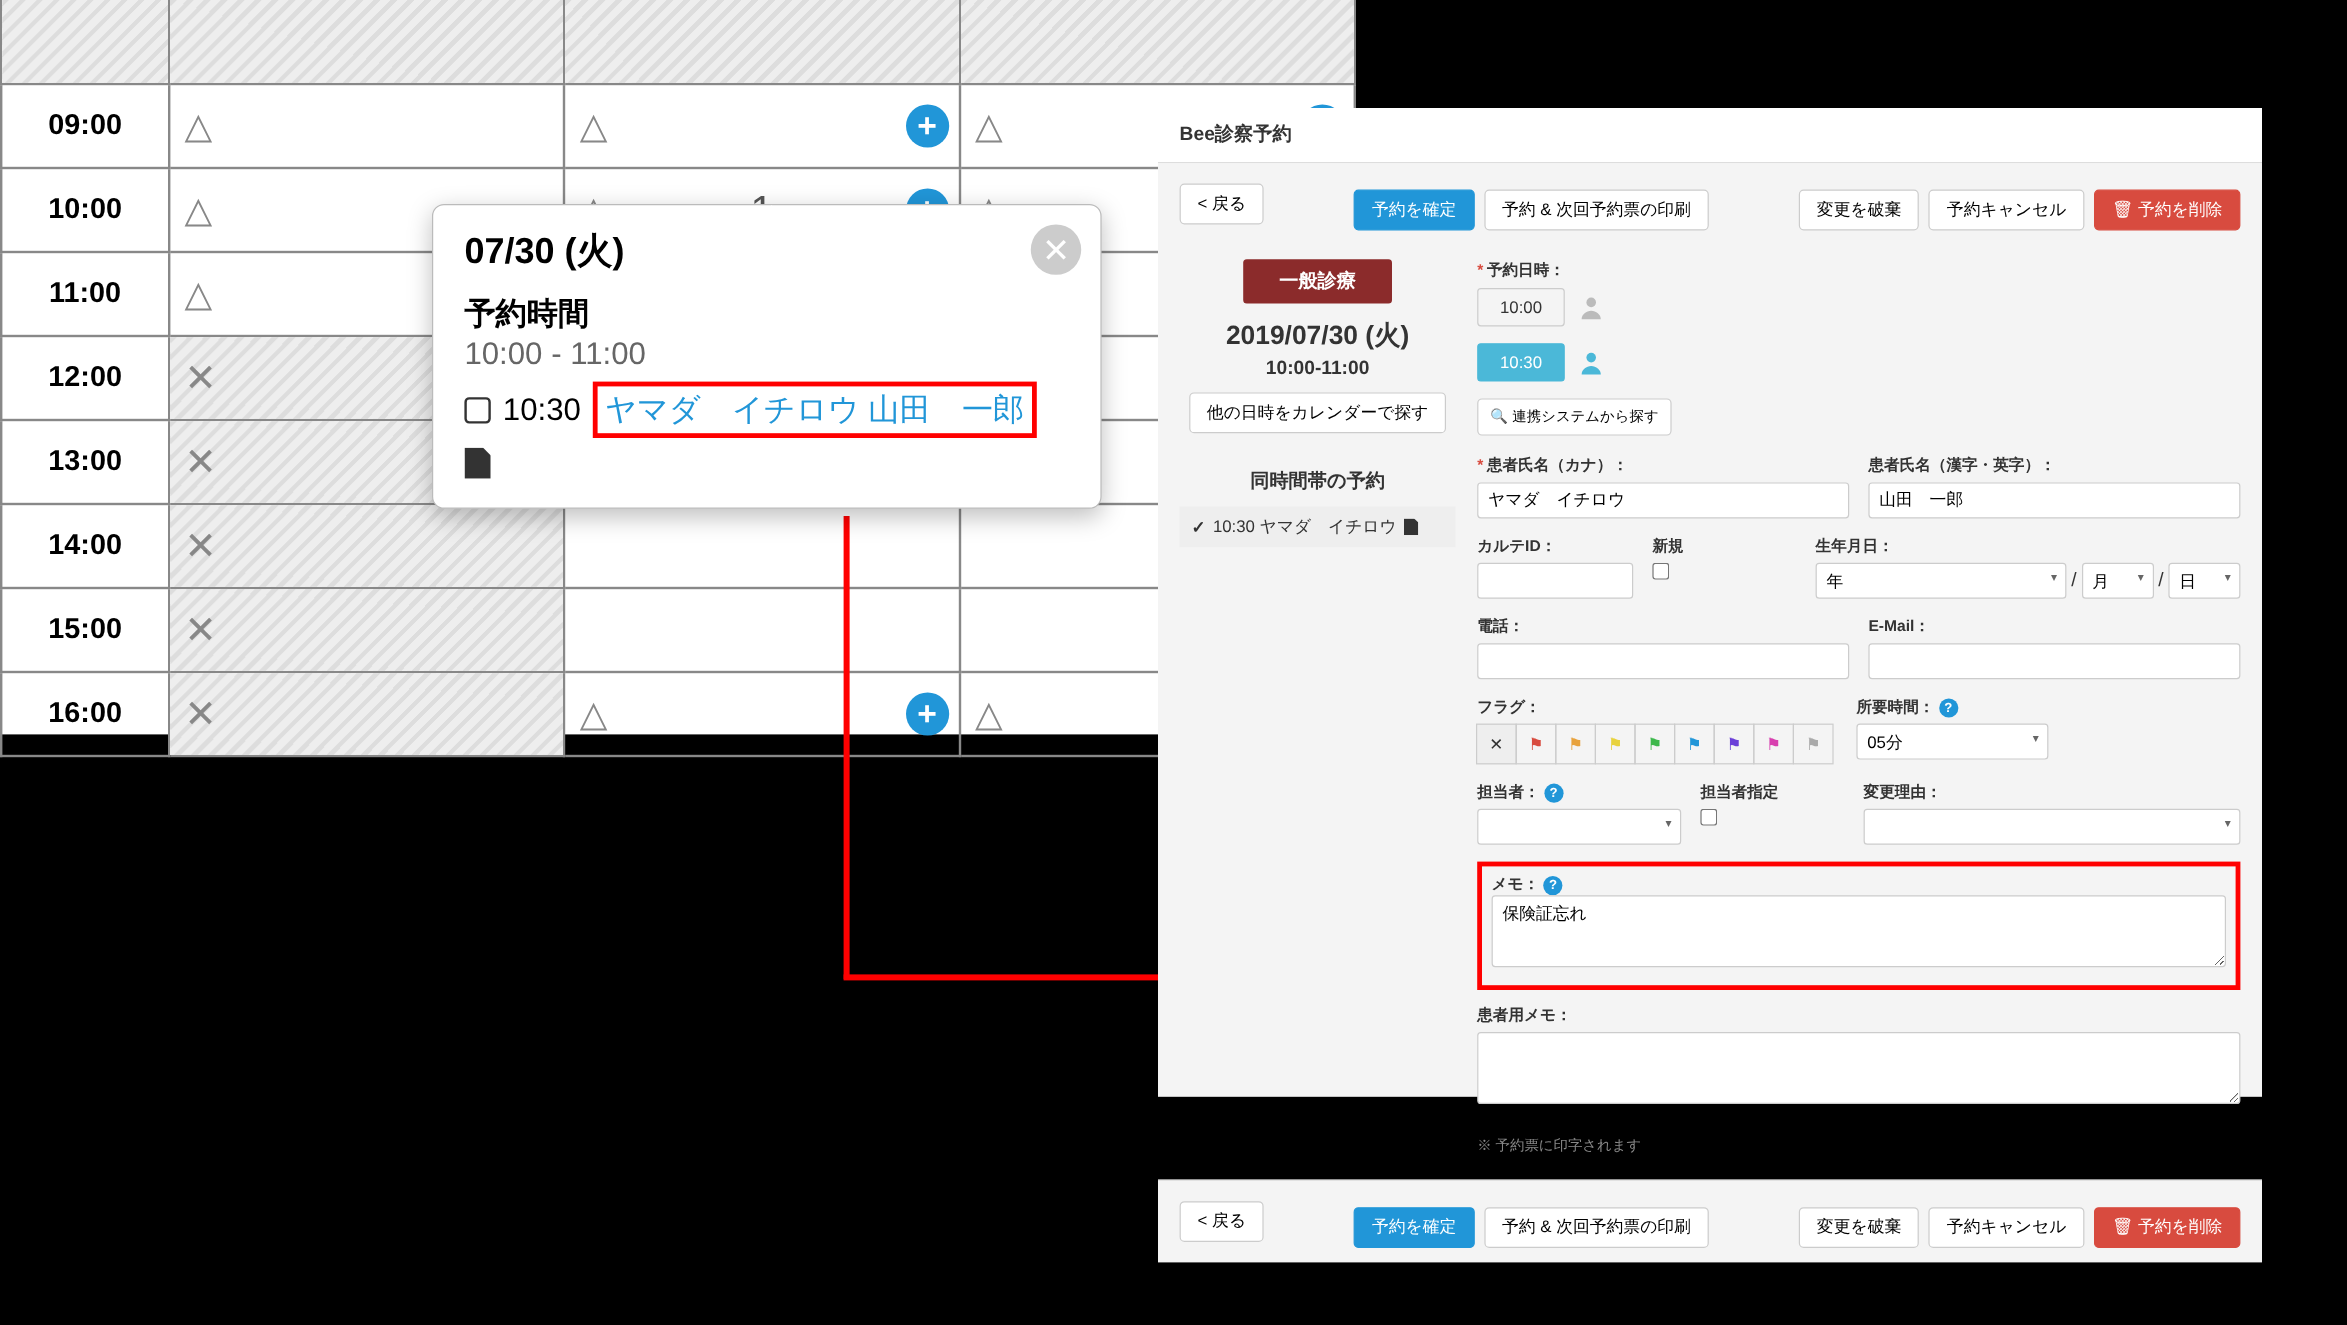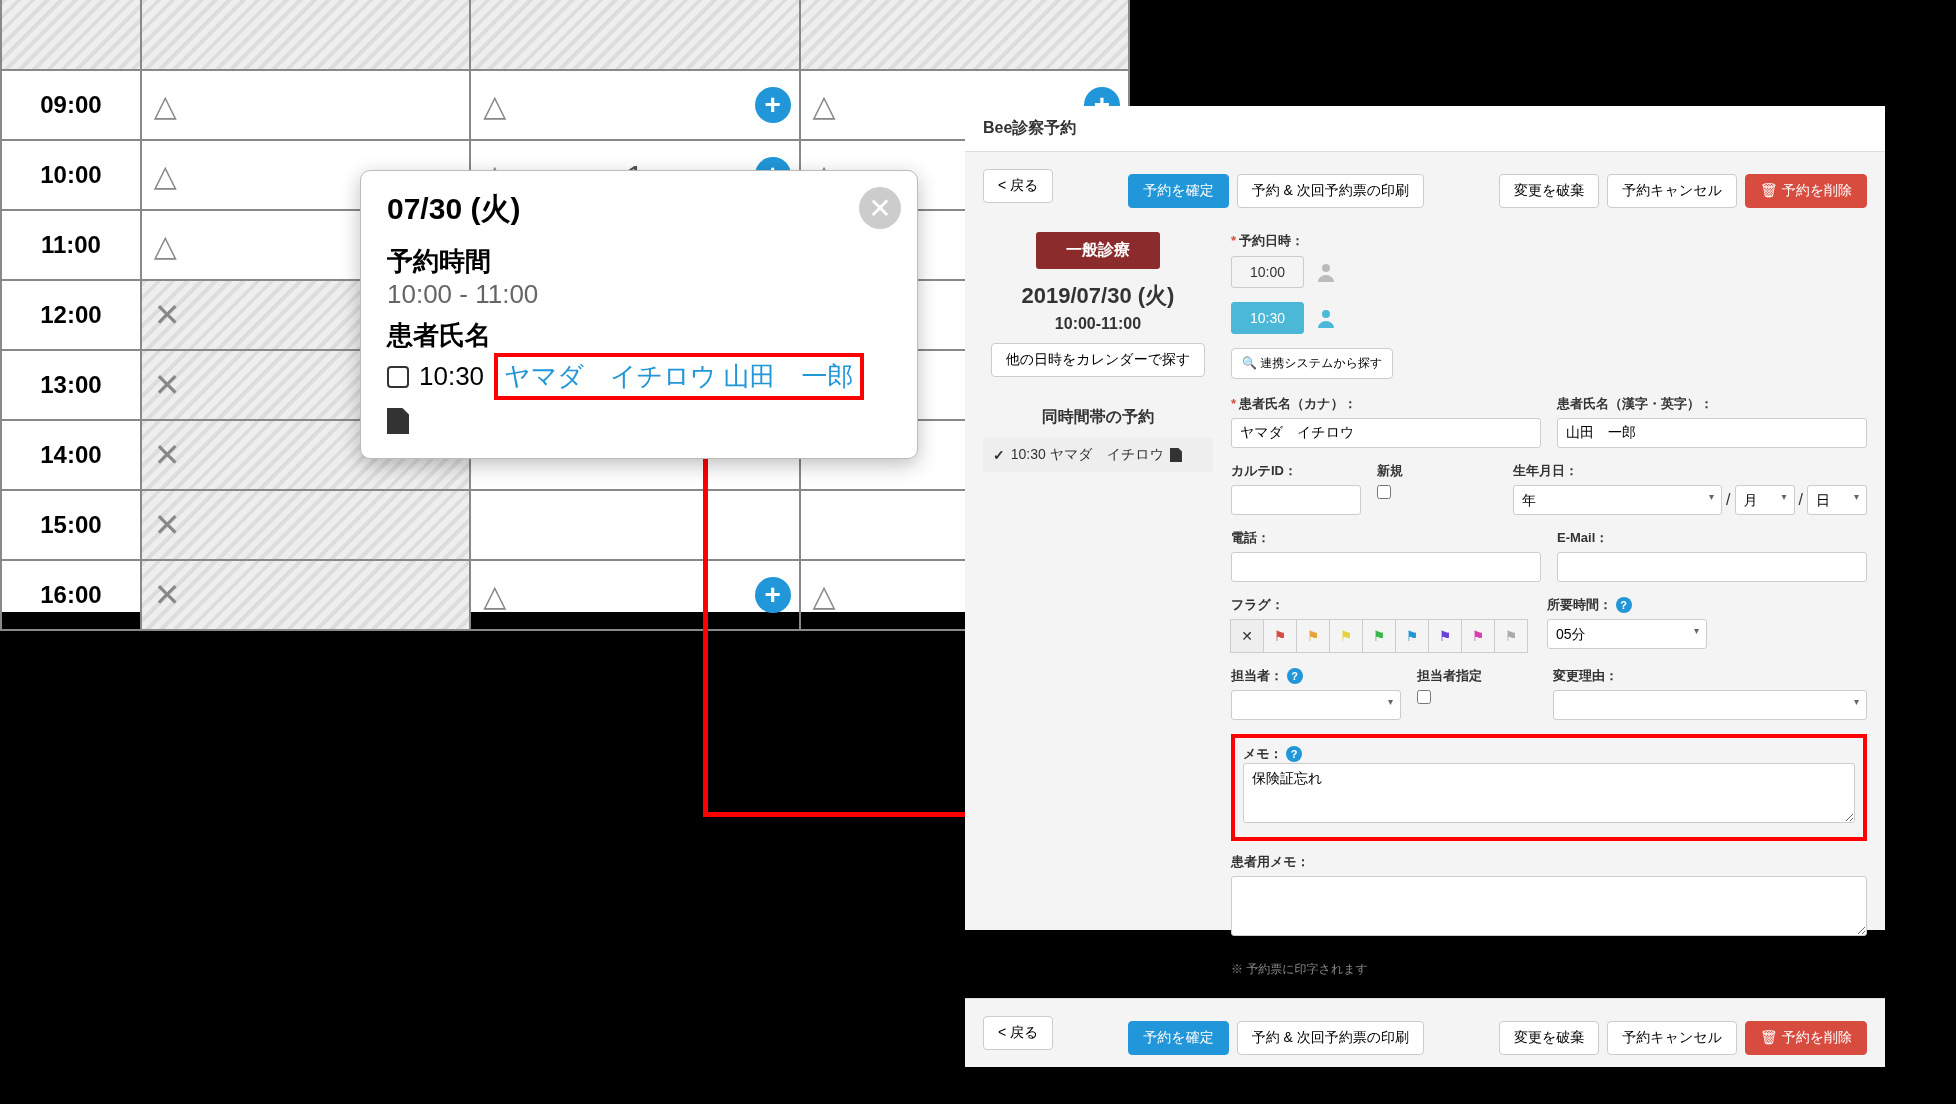--- a/index.html
+++ b/index.html
@@ -29,21 +29,21 @@
 .pop-link { color: #2196d8; }
 .pop-link-box { border: 4px solid #f00; padding: 2px 6px; }
 .doc-icon { width: 22px; height: 26px; background: #333; clip-path: polygon(0 0, 70% 0, 100% 25%, 100% 100%, 0 100%); margin-top: 8px; }
 
 
 .arrow-h { position: absolute; background: #f00; height: 5px; }
 .arrow-v { position: absolute; background: #f00; width: 5px; }
 .arrow-head { position: absolute; width: 0; height: 0; border-top: 12px solid transparent; border-bottom: 12px solid transparent; border-left: 20px solid #f00; }
 
 
-.form-area { position: absolute; left: 965px; top: 106px; width: 920px; height: 824px; background: #f4f4f4; font-size: 16px; color: #333; }
+.form-area { position: absolute; left: 965px; top: 90px; width: 920px; height: 824px; background: #f4f4f4; font-size: 16px; color: #333; }
 .form-hdr { padding: 12px 18px; font-weight: bold; background: #fff; border-bottom: 1px solid #ddd; }
 .toolbar { display: flex; justify-content: space-between; align-items: center; padding: 12px 18px; background: #f4f4f4; }
 .btn { padding: 7px 14px; border: 1px solid #ccc; border-radius: 4px; background: #fff; font-size: 14px; cursor: pointer; }
 .btn-primary { background: #2196d8; color: #fff; border-color: #2196d8; }
 .btn-danger { background: #d84b3f; color: #fff; border-color: #d84b3f; }
 .btn-group { display: flex; gap: 8px; margin-top: 10px; }
 
 .form-body { display: flex; padding: 12px 18px 20px; gap: 18px; }
 .left-col { width: 230px; }
 .right-col { flex: 1; }
@@ -143,21 +143,20 @@
 </tr>
 </tbody>
     </table>
 </div>
 
 <div class="popover">
   <div class="pop-close">✕</div>
   <div class="pop-title">07/30 (火)</div>
   <div class="pop-sec">予約時間</div>
   <div class="pop-txt">10:00 - 11:00</div>
-  <div class="pop-sec">患者氏名</div>
   <div class="pop-row">
     <span class="pop-checkbox"></span>
     <span>10:30</span>
     <span class="pop-link-box">
       <span class="pop-link">ヤマダ　イチロウ</span>
       <span class="pop-link">山田　一郎</span>
     </span>
   </div>
   <div class="doc-icon"></div>
 </div>

